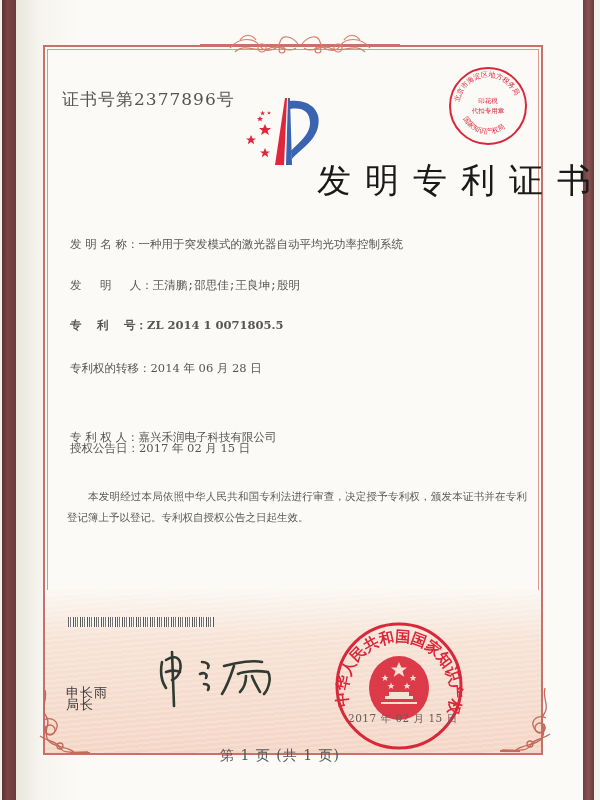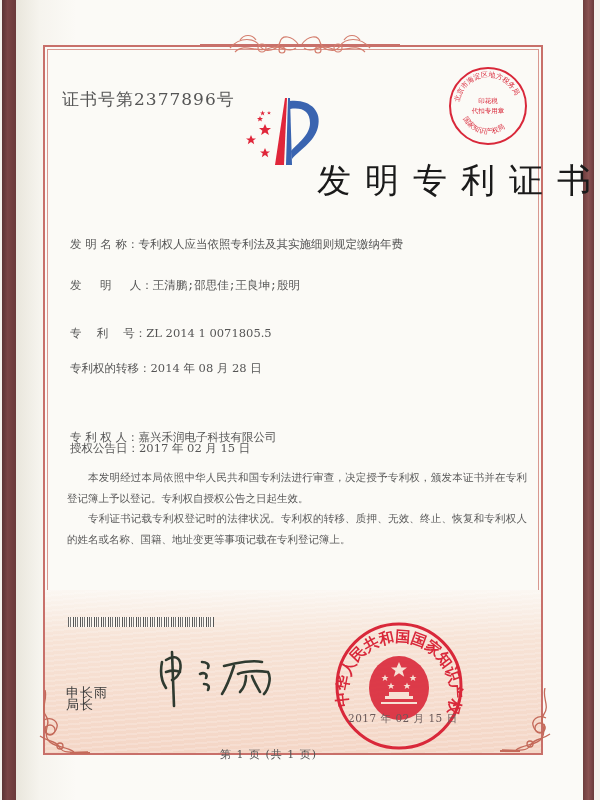--- a/index.html
+++ b/index.html
@@ -48,41 +48,41 @@
       font-family: "DejaVu Sans", sans-serif; font-size: 34px; color: #1a1a1a;
       letter-spacing: 14px; font-weight: normal;
     }
     .field {
       position: absolute; left: 70px; font-size: 11.5px; color: #555;
       white-space: nowrap;
     }
     .field .label { letter-spacing: 0; }
     .body-text {
       position: absolute; left: 67px; width: 460px; font-size: 10.5px; color: #5a5a5a;
-      line-height: 20.5px; text-align: justify;
+      line-height: 20.5px; text-align: justify; margin-top: 19px;
     }
     .body-text p { margin: 0; text-indent: 2em; }
     .barcode {
       position: absolute; left: 68px; top: 617px; width: 146px; height: 10px;
       background: repeating-linear-gradient(90deg, #666 0 1px, #fbf6f0 1px 2px, #777 2px 3px, #fbf6f0 3px 5px, #555 5px 6px, #fbf6f0 6px 7px);
     }
     .director-title, .director-name {
       position: absolute; left: 66px; font-family: "DejaVu Sans", sans-serif;
       font-size: 13px; color: #3a3a3a; letter-spacing: 1px;
     }
     .signature {
       position: absolute; left: 158px; top: 648px; width: 120px; height: 60px;
     }
     .stamp-big { position: absolute; left: 333px; top: 620px; width: 132px; height: 132px; }
     .stamp-date {
       position: absolute; left: 348px; top: 712px; font-size: 10.5px; color: #6a5a5a;
       letter-spacing: 0.5px;
     }
     .page-indicator {
-      position: absolute; left: 220px; top: 747px; font-size: 11px; color: #555;
+      position: absolute; left: 220px; top: 747px; font-size: 14px; color: #555;
       letter-spacing: 1px;
     }
   </style>
 </head>
 <body>
 
 <div class="outer-frame-left"></div>
 <div class="paper"></div>
 <div class="outer-frame-right"></div>
 
@@ -157,41 +157,40 @@
   <text font-size="7" fill="#d9283a" font-family="DejaVu Sans, sans-serif">
     <textPath href="#smallArcBottom" startOffset="8%">国家知识产权局</textPath>
   </text>
   <text x="41" y="38" text-anchor="middle" font-size="6.5" fill="#d9283a" font-family="DejaVu Sans, sans-serif">印花税</text>
   <text x="41" y="48" text-anchor="middle" font-size="6.5" fill="#d9283a" font-family="DejaVu Sans, sans-serif">代扣专用章</text>
 </svg>
 
 <div class="title">发明专利证书</div>
 
 <div class="field" style="top:237px;">
-  <span class="label">发 明 名 称：</span><span>专利权人应当依照专利法及其实施细则规定缴纳年费</span>
+  <span class="label">发 明 名 称：</span><span>一种用于突发模式的激光器自动平均光功率控制系统</span>
 </div>
 <div class="field" style="top:278px;font-family:Liberation Mono, monospace;">
   <span class="label">发　 明　 人：</span><span>王清鹏;邵思佳;王良坤;殷明</span>
 </div>
-<div class="field" style="top:326px;">
+<div class="field" style="top:318px;font-weight:bold;">
   <span class="label">专　 利　 号：</span><span>ZL 2014 1 0071805.5</span>
 </div>
 <div class="field" style="top:361px;">
-  <span class="label">专利权的转移：</span><span>2014 年 08 月 28 日</span>
+  <span class="label">专利权的转移：</span><span>2014 年 06 月 28 日</span>
 </div>
 <div class="field" style="top:384px;margin-top:46px;">
   <span class="label">专 利 权 人：</span><span>嘉兴禾润电子科技有限公司</span>
 </div>
 <div class="field" style="top:441px;">
   <span class="label">授权公告日：</span><span>2017 年 02 月 15 日</span>
 </div>
 
 <div class="body-text" style="top:467px;">
   <p>本发明经过本局依照中华人民共和国专利法进行审查，决定授予专利权，颁发本证书并在专利登记簿上予以登记。专利权自授权公告之日起生效。</p>
-  <p>专利证书记载专利权登记时的法律状况。专利权的转移、质押、无效、终止、恢复和专利权人的姓名或名称、国籍、地址变更等事项记载在专利登记簿上。</p>
 </div>
 
 <div class="barcode"></div>
 
 <div class="director-title" style="top:658px;margin-top:38px;">局长</div>
 <div class="director-name" style="top:684px;">申长雨</div>
 
 <svg class="signature" viewBox="0 0 120 60">
   <g fill="none" stroke="#2f3a30" stroke-width="2.6" stroke-linecap="round">
     <path d="M4 14 C2 24, 4 34, 8 40"></path>

